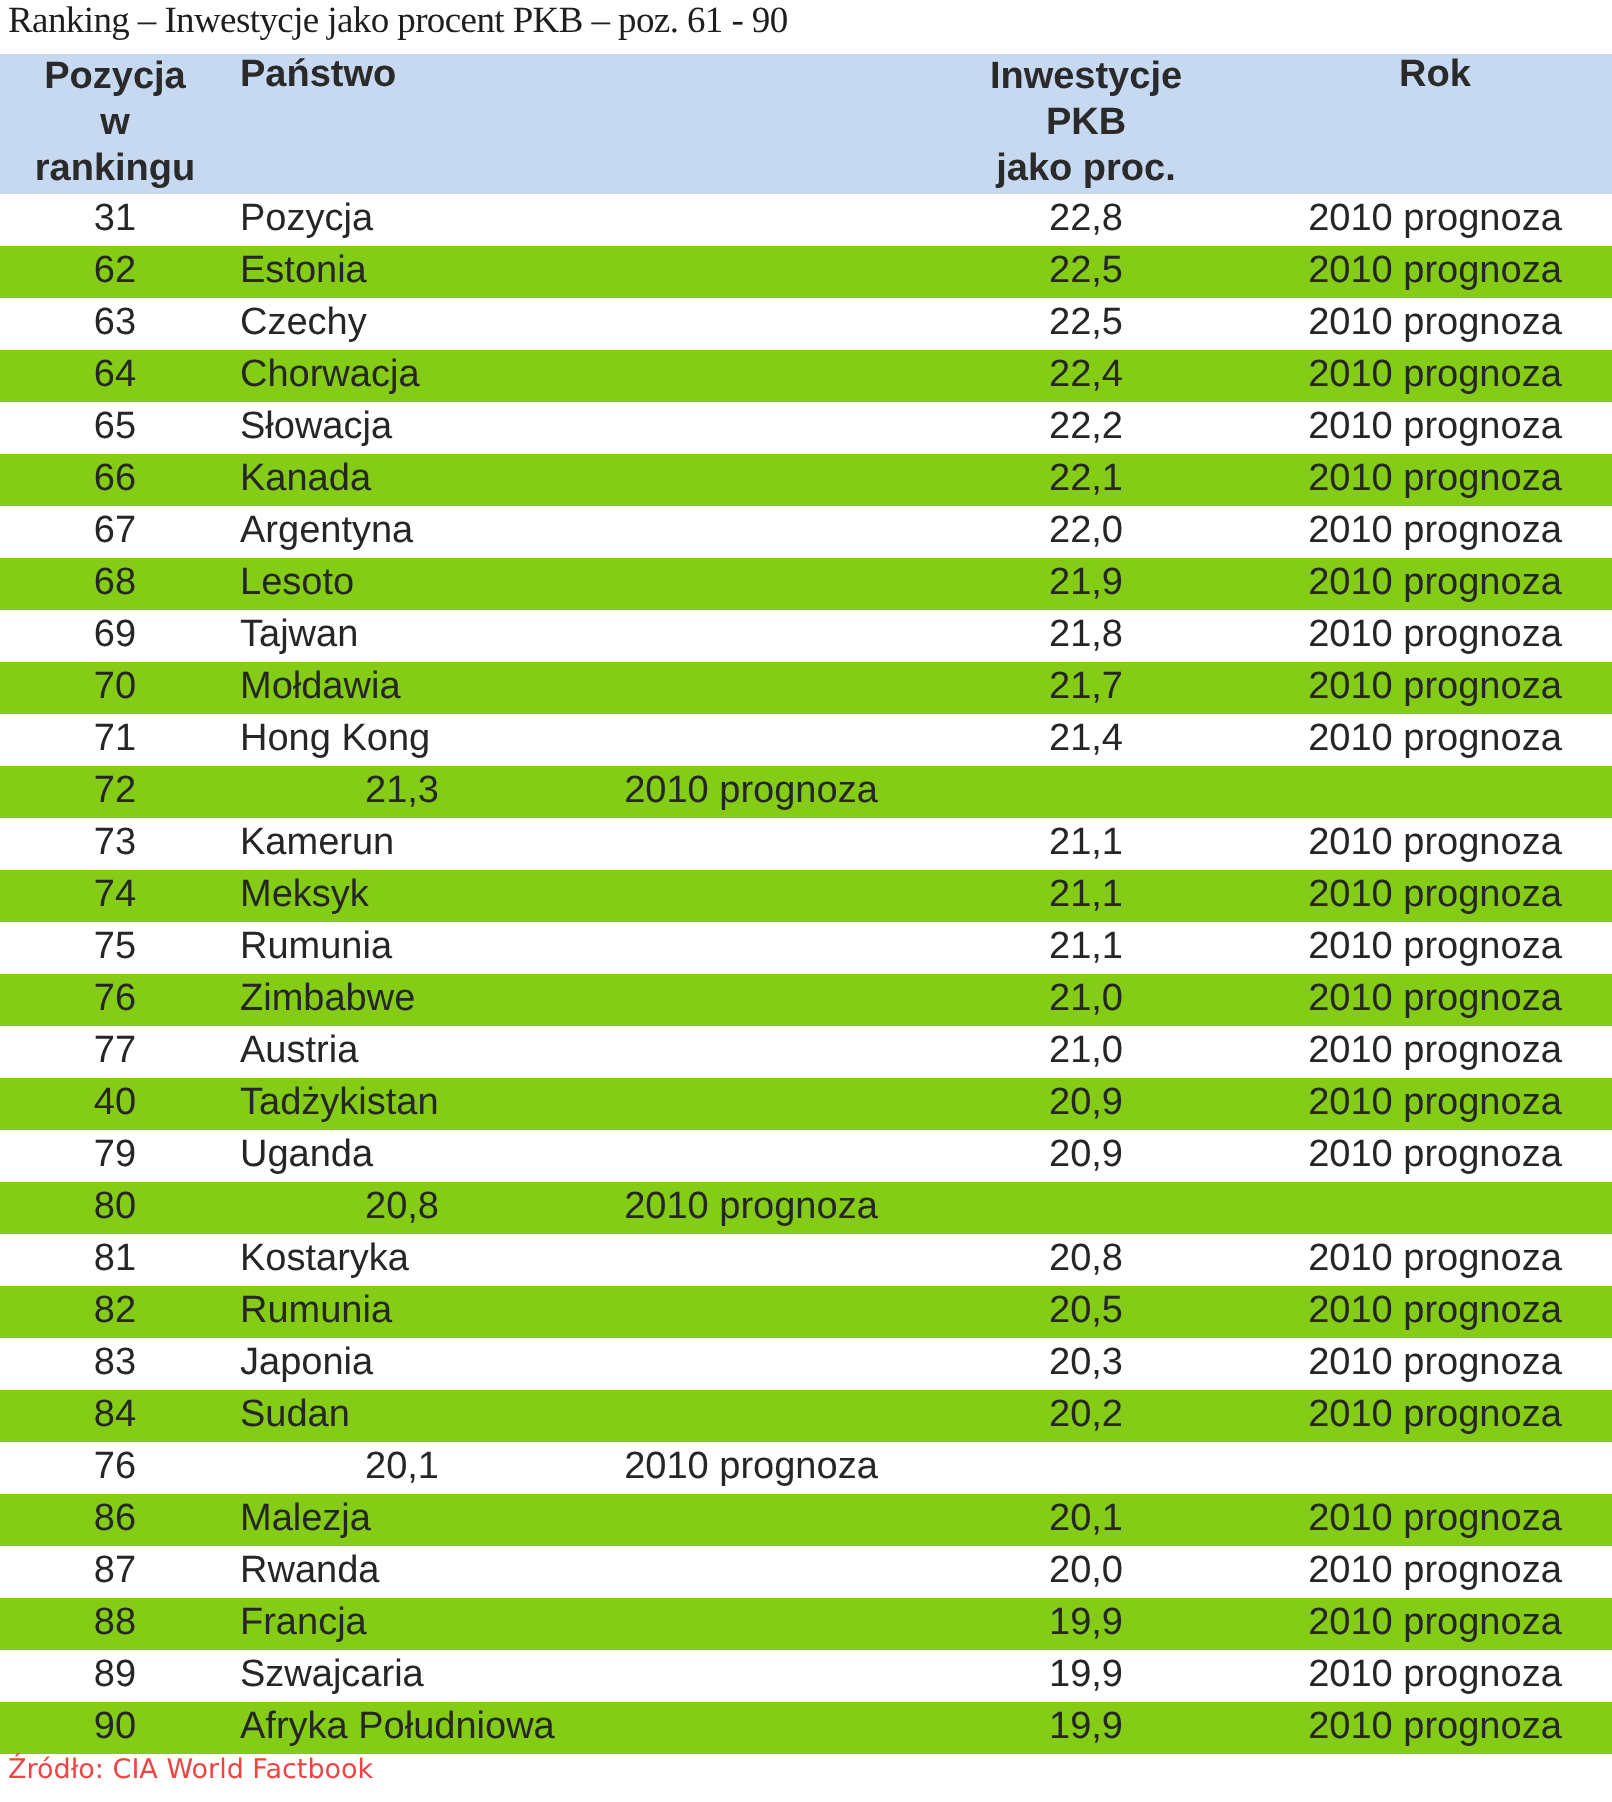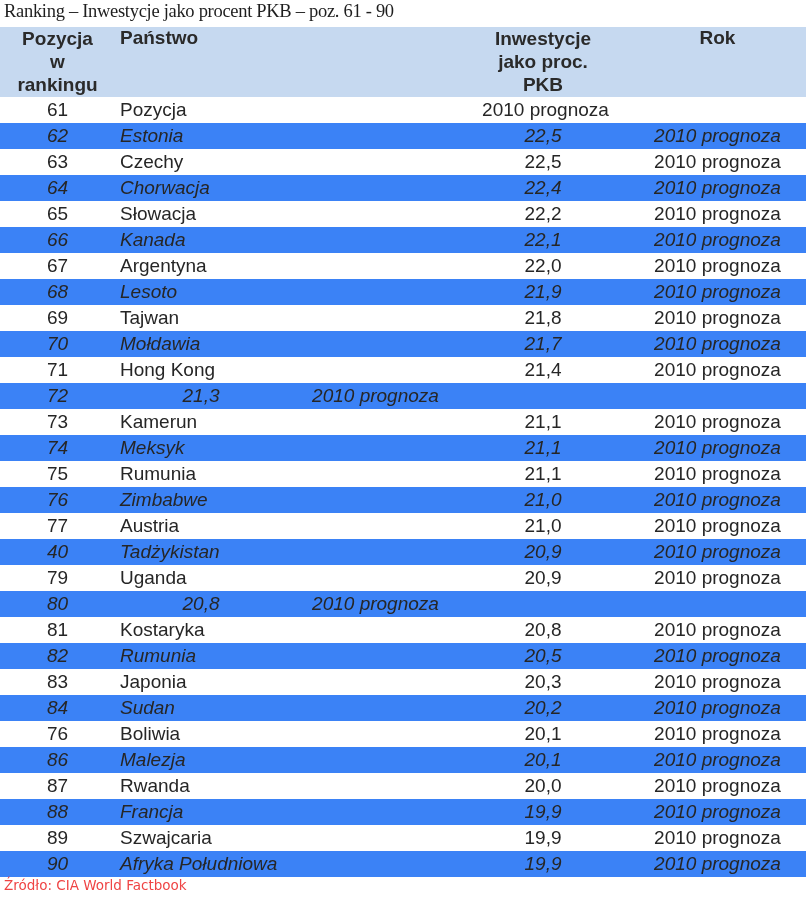--- a/index.html
+++ b/index.html
@@ -11,21 +11,21 @@
     }
     .tbl {
       position: absolute; left: 0; top: 27px; width: 806px;
       font-family: "Liberation Sans", sans-serif;
     }
     .hdr {
       display: flex; height: 70px; background: #c6d9f0; align-items: flex-start;
       font-weight: bold; font-size: 19px; color: #2a2a2a; line-height: 22px;
     }
     .row { display: flex; height: 26px; align-items: center; font-size: 19px; color: #262626; }
-    .row.alt { background: #3b82f6; font-style: italic; }
+    .row.alt { background: #84cc16; }
     .c1 { width: 115px; text-align: center; flex: none; }
     .c2 { width: 337px; padding-left: 5px; flex: none; }
     .c3 { width: 172px; text-align: center; flex: none; }
     .c4 { width: 177px; text-align: center; flex: none; }
     .hdr .c1 { line-height: 23px; }
     .hdr .c3 { line-height: 23px; }
     .source {
       position: absolute; left: 4px; top: 877px;
       font-family: "DejaVu Sans", sans-serif; font-size: 13.5px; color: #ef4444;
     }
@@ -39,29 +39,30 @@
 <div class="tbl">
   <div class="hdr">
     <div class="c1 wrap-lines">
       <span>Pozycja</span>
       <span>w</span>
       <span>rankingu</span>
     </div>
     <div class="c2">Państwo</div>
     <div class="c3 wrap-lines">
       <span>Inwestycje</span>
+      <span>PKB</span>
       <span>jako proc.</span>
-      <span>PKB</span>
     </div>
     <div class="c4">Rok</div>
   </div>
   <div id="rows">
       <div class="row">
-        <div class="c1">61</div>
+        <div class="c1">31</div>
         <div class="c2">Pozycja</div>
+        <div class="c3">22,8</div>
         <div class="c4">2010 prognoza</div>
       </div>
       <div class="row alt">
         <div class="c1">62</div>
         <div class="c2">Estonia</div>
         <div class="c3">22,5</div>
         <div class="c4">2010 prognoza</div>
       </div>
       <div class="row">
         <div class="c1">63</div>
@@ -188,21 +189,20 @@
         <div class="c4">2010 prognoza</div>
       </div>
       <div class="row alt">
         <div class="c1">84</div>
         <div class="c2">Sudan</div>
         <div class="c3">20,2</div>
         <div class="c4">2010 prognoza</div>
       </div>
       <div class="row">
         <div class="c1">76</div>
-        <div class="c2">Boliwia</div>
         <div class="c3">20,1</div>
         <div class="c4">2010 prognoza</div>
       </div>
       <div class="row alt">
         <div class="c1">86</div>
         <div class="c2">Malezja</div>
         <div class="c3">20,1</div>
         <div class="c4">2010 prognoza</div>
       </div>
       <div class="row">

